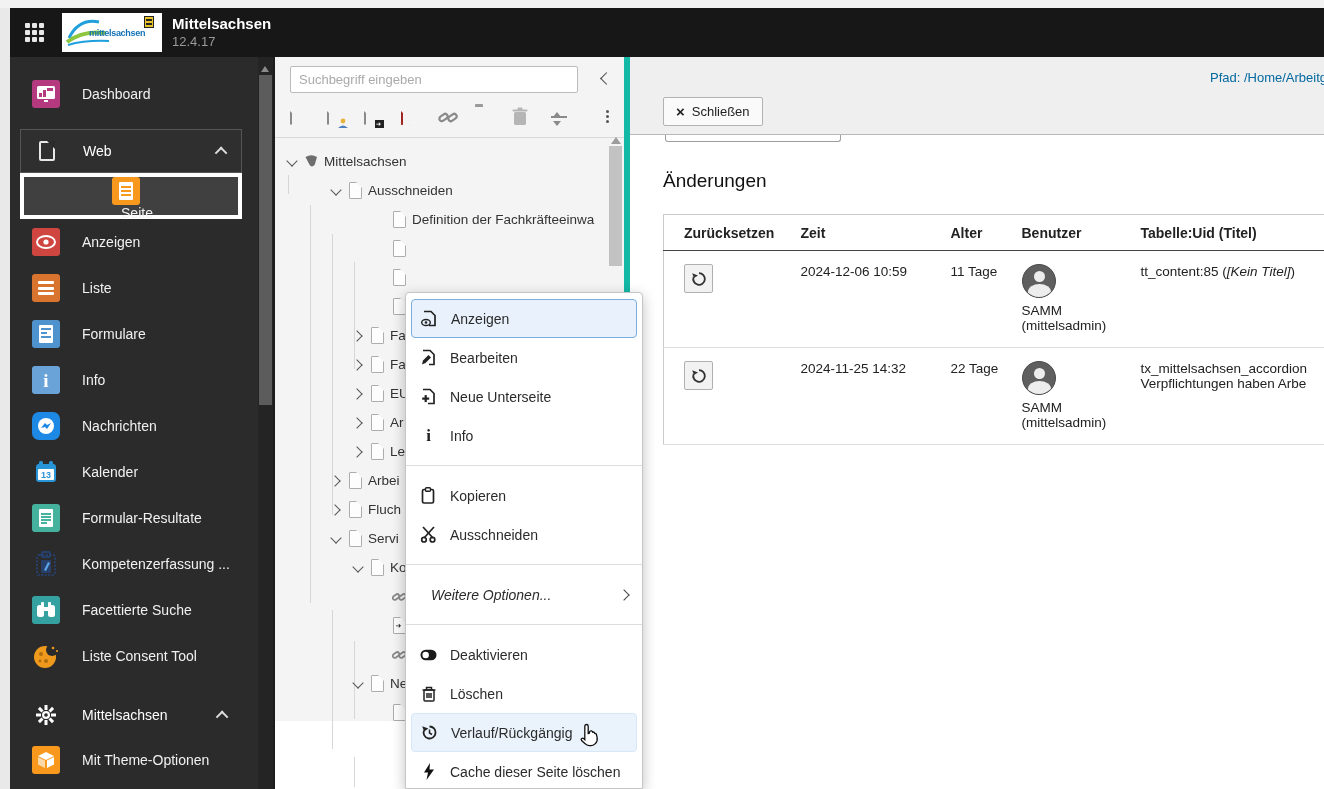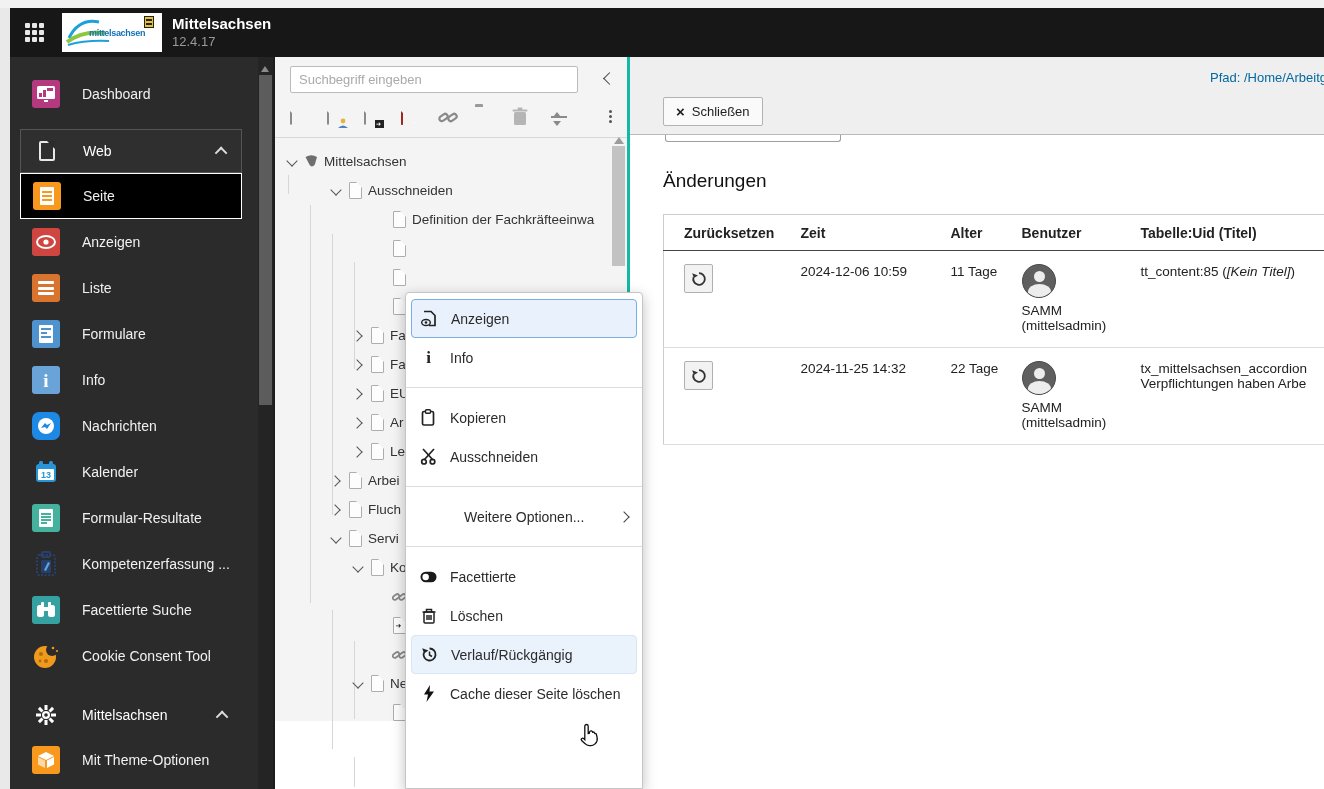--- a/index.html
+++ b/index.html
@@ -25,39 +25,39 @@
   .brand-title { font-size:15px; font-weight:bold; color:#fff; }
   .brand-version { font-size:13px; color:#9a9a9a; }
 
   
   .modulemenu { position:absolute; left:10px; top:57px; width:248px; height:732px; background:#2b2b2b; }
   .mm-item { display:flex; align-items:center; height:46px; padding-left:12px; color:#f1f1f1; font-size:14px; cursor:pointer; margin:0 6px 0 10px; }
   .mm-ico { width:28px; height:28px; border-radius:3px; margin-right:22px; flex:0 0 28px; display:flex; align-items:center; justify-content:center; position:relative; }
   .mm-group { display:flex; align-items:center; height:44px; padding-left:12px; color:#fff; font-size:14px; cursor:pointer; margin:2px 16px 0 10px; }
   .mm-group.boxed { border:1px solid #555; background:#2f2f2f; }
   .mm-group .mm-ico { margin-right:22px; }
-  .mm-item.active { background:#000000; border:1px solid #ffffff; margin-right:16px; }
+  .mm-item.active { background:#404040; border:4px solid #ffffff; margin-right:16px;flex-direction:column; }
   .chev-up { margin-left:auto; margin-right:14px; width:9px; height:9px; border-left:2px solid #ddd; border-top:2px solid #ddd; transform:rotate(45deg) translateY(2px); }
   
   .g-doc-outline { width:16px; height:20px; border:2px solid #e8e8e8; border-radius:2px; position:relative; background:transparent; }
   .g-doc-outline:after { content:""; position:absolute; right:-2px; top:-2px; border:4px solid #2b2b2b; border-left-color:transparent; border-bottom-color:transparent; }
   .g-white-doc { width:14px; height:18px; background:#fff; border-radius:1px; position:relative; }
   .g-white-doc i { position:absolute; left:2px; right:2px; height:2px; background:currentColor; }
   .g-bars { width:16px; height:14px; display:flex; flex-direction:column; justify-content:space-between; }
   .g-bars i { height:3px; background:#fff; border-radius:1px; }
   .g-i { color:#fff; font-family:"Liberation Serif","DejaVu Serif",serif; font-weight:bold; font-size:19px; line-height:1; }
 
   
   .mm-scroll { position:absolute; left:258px; top:57px; width:15px; height:732px; background:#242424; }
   .mm-scroll .arr { position:absolute; top:5px; left:3px; width:0; height:0; border:4.5px solid transparent; border-bottom:6px solid #8a8a8a; }
   .mm-scroll .thumb { position:absolute; top:18px; left:1px; width:13px; height:330px; background:#5c5c5c; }
   .mm-divider { position:absolute; left:273px; top:57px; width:2px; height:732px; background:#1d1d1d; }
 
   
-  .treepanel { position:absolute; left:275px; top:57px; width:355px; height:664px; background:#f4f4f4; border-right:3px solid #14b8a6; }
+  .treepanel { position:absolute; left:275px; top:57px; width:355px; height:664px; background:#f4f4f4; border-right:6px solid #14b8a6; }
   .tp-search { position:absolute; left:15px; top:9px; width:288px; height:27px; background:#fff; border:1px solid #bbb; border-radius:2px; font-size:13px; padding:0 8px; color:#333; font-family:inherit; }
   .tp-search::placeholder { color:#aaa; }
   .tp-collapse { position:absolute; right:10px; top:13px; width:18px; height:18px; cursor:pointer; }
   .tp-collapse:before { content:""; position:absolute; left:6px; top:4px; width:8px; height:8px; border-left:1.5px solid #444; border-bottom:1.5px solid #444; transform:rotate(45deg); }
   .tp-toolbar { position:absolute; left:15px; top:43px; width:325px; height:36px; display:flex; align-items:center; gap:17px; }
   .tp-toolbar .tb { width:20px; height:22px; position:relative; cursor:grab; }
   .tb-doc { width:15px; height:19px; background:#fff; border:1.5px solid #8a8a8a; border-radius:1px; position:relative; }
   .tb-doc:after { content:""; position:absolute; right:-1.5px; top:-1.5px; border:4px solid #f4f4f4; border-left-color:transparent; border-bottom-color:transparent; }
   .tb-badge { position:absolute; right:-2px; bottom:-1px; font-size:10px; }
   .tb-doc.red { background:#c9302c; border-color:#a02622; }
@@ -113,21 +113,21 @@
   .user-name { margin-top:5px; }
   .rec-line { white-space:nowrap; }
   .italic { font-style:italic; }
 
   
   .ctxmenu { position:absolute; left:405px; top:292px; width:238px; height:497px; background:#fff; border:1px solid #c5c5c5; border-radius:4px 4px 0 0; box-shadow:0 4px 14px rgba(0,0,0,.25); z-index:50; padding-top:6px; }
   .cm-item { display:flex; align-items:center; height:39px; padding:0 14px; font-size:14px; color:#2b2b2b; cursor:pointer; }
   .cm-item .cm-ico { width:17px; height:17px; flex:0 0 17px; margin-right:13px; display:flex; align-items:center; justify-content:center; }
   .cm-item.active { margin:0 5px; padding:0 9px; border:1px solid #79aede; background:#e9f2fc; border-radius:4px; }
   .cm-item.hover { margin:0 5px; padding:0 9px; background:#eaf2fb; border:1px solid #d7e7f8; border-radius:4px; }
-  .cm-item.indent { padding-left:58px; }
+  .cm-item.indent { padding-left:25px;font-style:italic; }
   .cm-sep { height:1px; background:#ddd; margin:10px 0; }
   .cm-arrow { margin-left:auto; width:8px; height:8px; border-top:1.5px solid #444; border-right:1.5px solid #444; transform:rotate(45deg); }
   .cm-i { font-family:"Liberation Serif","DejaVu Serif",serif; font-weight:bold; font-size:17px; color:#222; line-height:1; }
 
   .cursor { position:absolute; left:578px; top:722px; z-index:60; pointer-events:none; }
 </style>
 </head>
 <body>
 
 <div id="screen">
@@ -305,21 +305,21 @@
         <svg width="26" height="26" viewBox="0 0 26 26">
             <circle cx="12" cy="14" r="11" fill="#ef9a1d"></circle>
             <circle cx="19" cy="7" r="6" fill="#2b2b2b"></circle>
             <circle cx="8" cy="11" r="2" fill="#b06c0d"></circle>
             <circle cx="13" cy="18" r="2" fill="#b06c0d"></circle>
             <circle cx="7" cy="18" r="1.4" fill="#b06c0d"></circle>
             <circle cx="20" cy="5" r="1.3" fill="#ef9a1d"></circle>
             <circle cx="24" cy="8" r="1.1" fill="#ef9a1d"></circle>
           </svg>
       </span>
-      <span>Cookie Consent Tool</span>
+      <span>Liste Consent Tool</span>
     </div>
 
     <div class="mm-group" style="margin-top:14px;">
       <span class="mm-ico">
         <svg width="20" height="20" viewBox="0 0 20 20">
             <g fill="#fff">
               <circle cx="10" cy="10" r="4"></circle>
               <rect x="8.5" y="0" width="3" height="5"></rect>
               <rect x="8.5" y="15" width="3" height="5"></rect>
               <rect x="0" y="8.5" width="5" height="3"></rect>
@@ -646,20 +646,39 @@
           <svg width="17" height="17" viewBox="0 0 17 17">
             <path d="M3 1.5 h7 l4 4 V15.5 h-6" fill="none" stroke="#222" stroke-width="1.7"></path>
             <ellipse cx="5" cy="12.5" rx="4.3" ry="3" fill="none" stroke="#222" stroke-width="1.4"></ellipse>
             <circle cx="5" cy="12.5" r="1.3" fill="#222"></circle>
           </svg>
         </span>
       <span>Anzeigen</span>
     </div>
     <div class="cm-item">
       <span class="cm-ico">
+          <svg width="17" height="17" viewBox="0 0 17 17">
+            <path d="M3 1.5 h7 l4 4 V15.5 h-5" fill="none" stroke="#222" stroke-width="1.7"></path>
+            <path d="M2 15.5 L3 11.5 L8.5 6 L11 8.5 L5.5 14 Z" fill="#222"></path>
+          </svg>
+        </span>
+      <span>Bearbeiten</span>
+    </div>
+    <div class="cm-item">
+      <span class="cm-ico">
+          <svg width="17" height="17" viewBox="0 0 17 17">
+            <path d="M3 1.5 h7 l4 4 V15.5 h-6" fill="none" stroke="#222" stroke-width="1.7"></path>
+            <rect x="1" y="9.5" width="7" height="2.2" fill="#222" transform="translate(1.2 0)"></rect>
+            <rect x="3.4" y="7.1" width="2.2" height="7" fill="#222" transform="translate(1.2 0)"></rect>
+          </svg>
+        </span>
+      <span>Neue Unterseite</span>
+    </div>
+    <div class="cm-item">
+      <span class="cm-ico">
           <span class="cm-i">i</span>
         </span>
       <span>Info</span>
     </div>
     <div class="cm-sep"></div>
     <div class="cm-item">
       <span class="cm-ico">
           <svg width="15" height="17" viewBox="0 0 15 17">
             <rect x="1.5" y="2.5" width="11" height="13.5" rx="1.5" fill="none" stroke="#222" stroke-width="1.7"></rect>
             <rect x="4.5" y="0.8" width="5" height="3.4" rx="1" fill="#fff" stroke="#222" stroke-width="1.4"></rect>
@@ -686,21 +705,21 @@
       <span class="cm-arrow"></span>
     </div>
     <div class="cm-sep"></div>
     <div class="cm-item">
       <span class="cm-ico">
           <svg width="18" height="12" viewBox="0 0 18 12">
             <rect x="0.5" y="0.5" width="17" height="11" rx="5.5" fill="#1a1a1a"></rect>
             <circle cx="6" cy="6" r="3.4" fill="#fff"></circle>
           </svg>
         </span>
-      <span>Facettierte</span>
+      <span>Deaktivieren</span>
     </div>
     <div class="cm-item">
       <span class="cm-ico">
           <svg width="14" height="16" viewBox="0 0 14 16">
             <g stroke="#222" stroke-width="1.5" fill="none">
               <rect x="2" y="4" width="10" height="11" rx="1"></rect>
               <path d="M0.5 4 H13.5"></path>
               <path d="M4.5 4 V1.5 H9.5 V4"></path>
               <path d="M5 7 V12 M7 7 V12 M9 7 V12"></path>
             </g>

